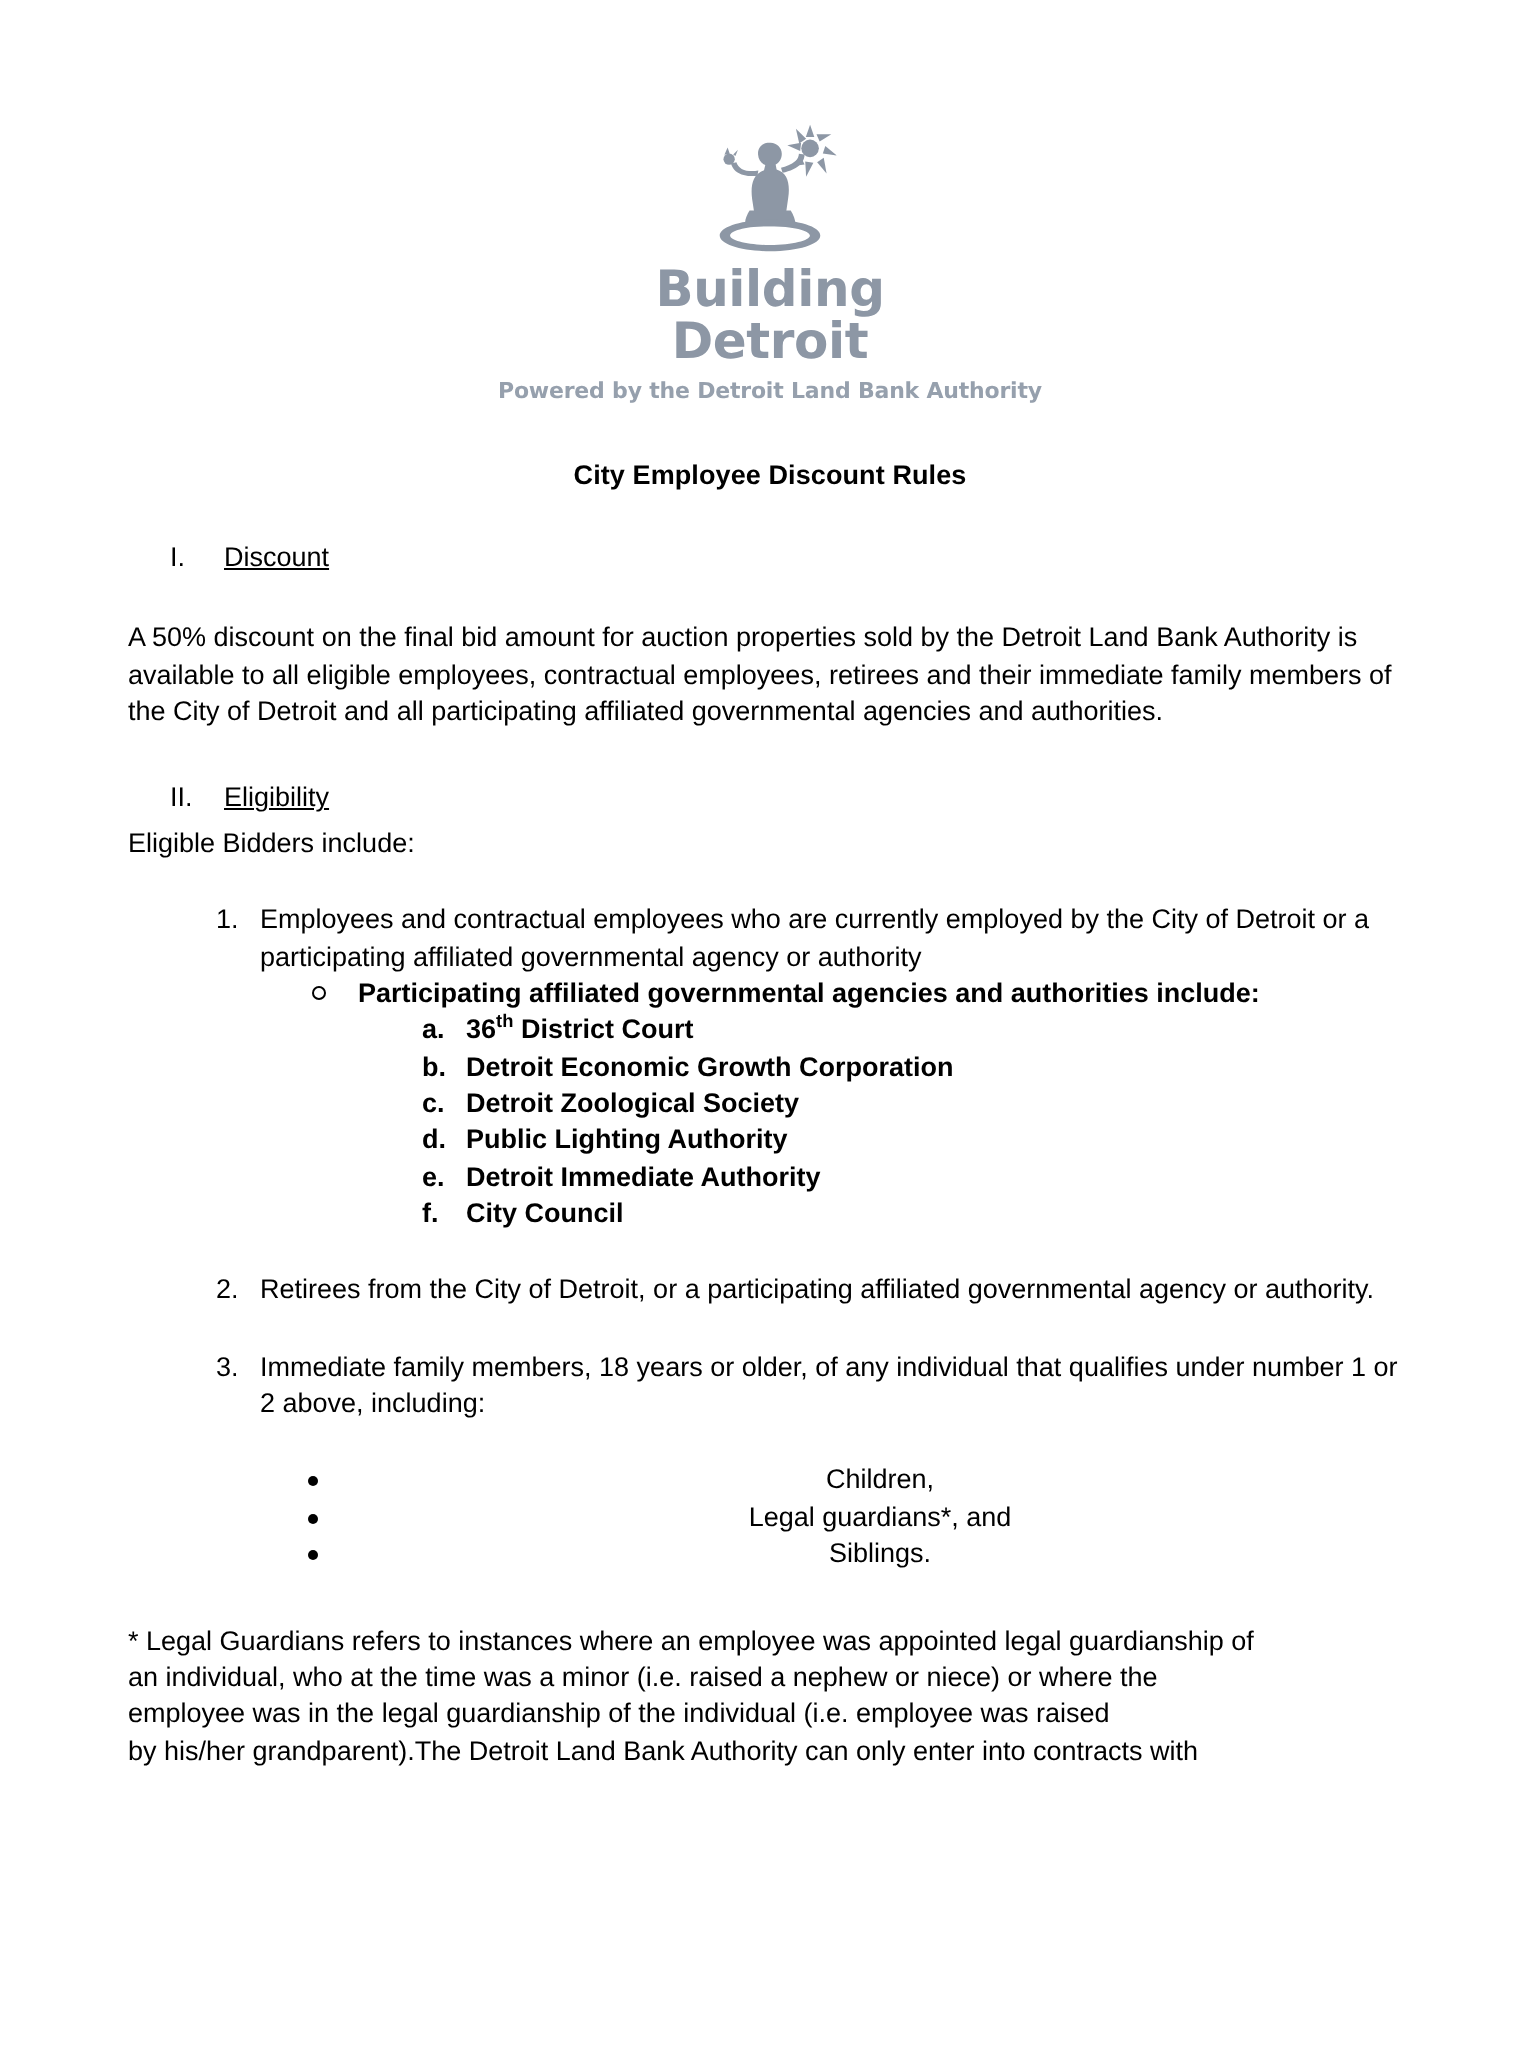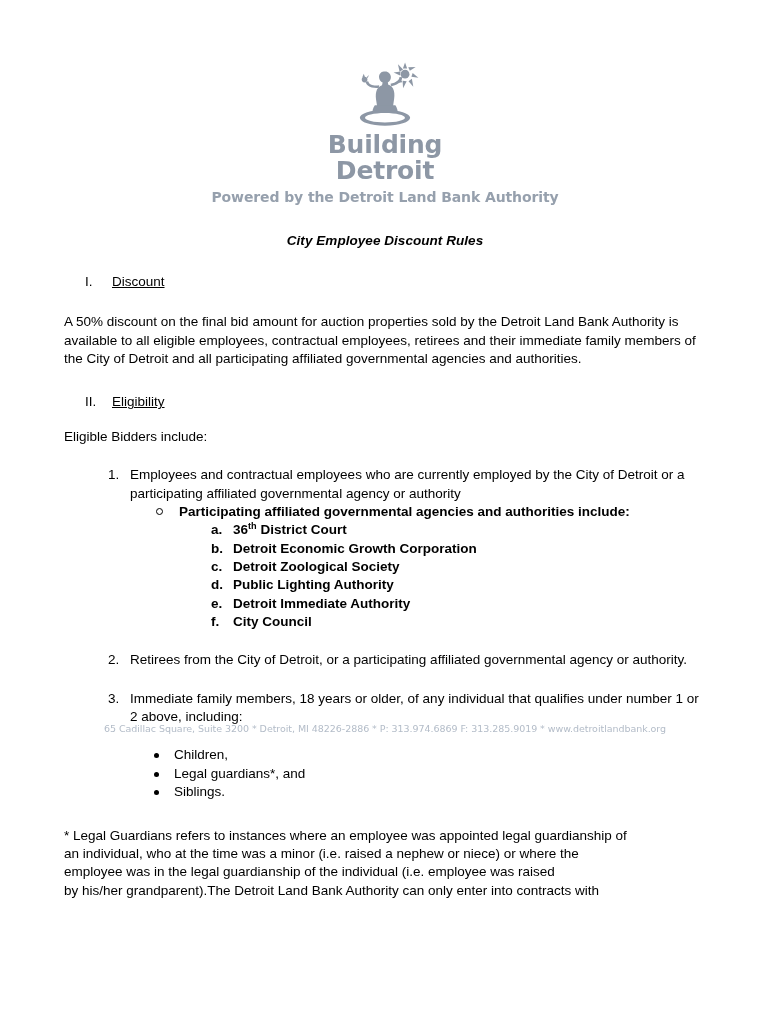--- a/index.html
+++ b/index.html
@@ -49,34 +49,33 @@
     color: #8d97a5;
     letter-spacing: -0.2px;
   }
   .logo-word.second {
     margin-top: 1px;
   }
   .logo-tagline {
     display: block;
     margin-top: 7px;
     font-family: "DejaVu Sans", sans-serif;
-    font-size: 14px;
+    font-size: 11px;
     font-weight: 700;
     color: #96a0ad;
     letter-spacing: -0.1px;
   }
 
   
   .doc-title {
     text-align: center;
     font-size: 13.5px;
     font-weight: bold;
     margin: 29px 0 0 0;
     letter-spacing: 0.05px;
-    font-style: italic;
   }
 
   .content {
     padding: 0 64px 0 64px;
     font-size: 13.5px;
     line-height: 1.36;
   }
 
   .section-heading {
     margin-top: 25px;
@@ -90,21 +89,21 @@
   }
   .section-label {
     text-decoration: underline;
   }
 
   p.para {
     margin: 22px 0 0 0;
     text-align: left;
   }
   p.para.tight {
-    margin-top: 16px;
+    margin-top: 4px;
   }
 
   
   .list-num {
     margin: 20px 0 0 0;
     padding: 0;
     list-style: none;
   }
   .list-num > li {
     position: relative;
@@ -165,20 +164,21 @@
     font-size: 0.68em;
     vertical-align: super;
     line-height: 0;
   }
 
   
   .list-dot {
     margin: 20px 0 0 0;
     padding: 0;
     list-style: none;
+    text-align: center;
   }
   .list-dot > li {
     position: relative;
     padding-left: 110px;
   }
   .list-dot > li > .marker-dot {
     position: absolute;
     left: 90px;
     top: 7px;
     width: 5px;
@@ -345,15 +345,14 @@
 
     <div class="footnote">
       <span class="ln">* Legal Guardians refers to instances where an employee was appointed legal guardianship of</span>
       <span class="ln">an individual, who at the time was a minor (i.e. raised a nephew or niece) or where the</span>
       <span class="ln">employee was in the legal guardianship of the individual (i.e. employee was raised</span>
       <span class="ln">by his/her grandparent).The Detroit Land Bank Authority can only enter into contracts with</span>
     </div>
 
   </div>
 
-  <div class="page-footer">65 Cadillac Square, Suite 3200 * Detroit, MI  48226-2886 * P:  313.974.6869   F: 313.285.9019 * www.detroitlandbank.org</div>
 
 </div>
 
 </body></html>

